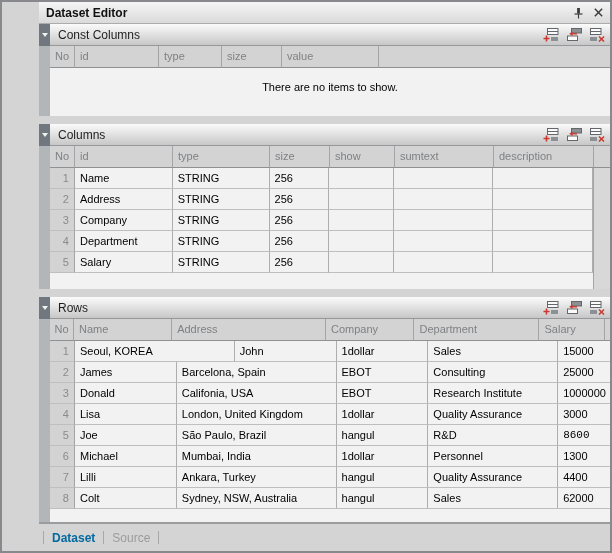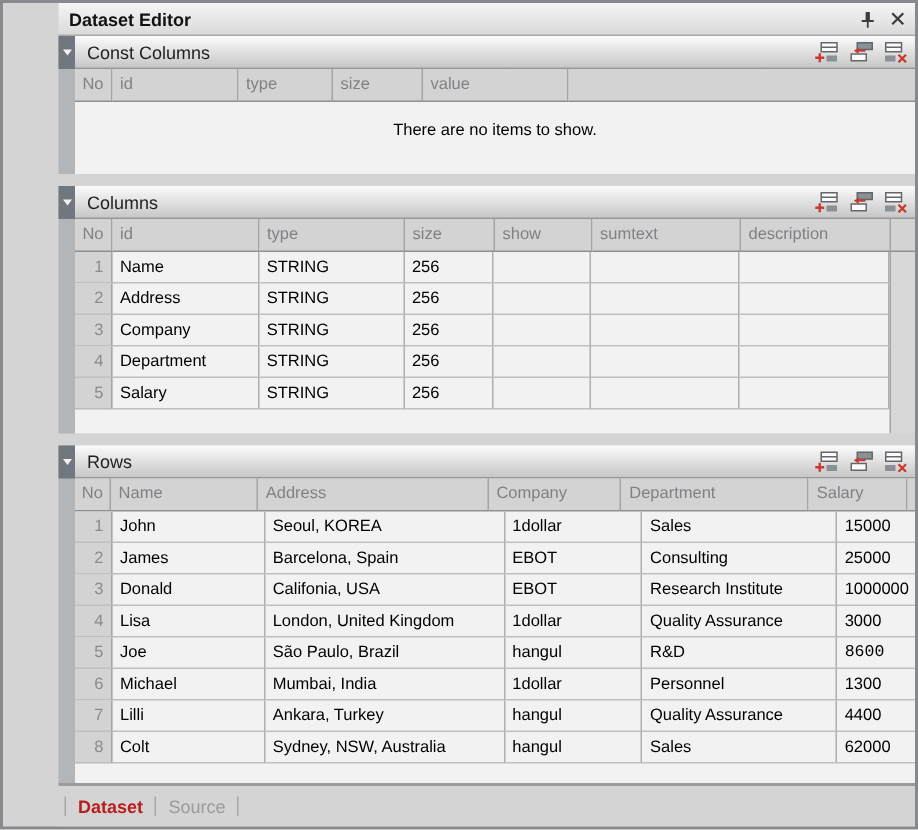--- a/index.html
+++ b/index.html
@@ -47,21 +47,21 @@
             border-right:1px solid #a3a4a6; }
 
   .empty-msg { text-align:center; padding-top:13px; color:#000; }
 
   .gap { flex:0 0 8px; }
 
   
   .tabbar { flex:1 1 auto; border-top:2px solid #9a9c9e; background:#d4d4d4;
             display:flex; align-items:center; padding-left:4px; }
   .tab { padding:0 8px; font-size:12px; cursor:default; }
-  .tab.active { font-weight:bold; color:#b91c1c; }
+  .tab.active { font-weight:bold; color:#0369a1; }
   .tab.inactive { color:#9b9b9b; }
   .tsep { width:1px; height:13px; background:#a8a8a8; }
 </style>
 </head>
 <body>
 
 <div class="panel">
 
   <div class="titlebar">
     <span class="title">Dataset Editor</span>
@@ -275,22 +275,22 @@
           <div class="th" style="width: 160px;">Address</div>
           <div class="th" style="width: 92px;">Company</div>
           <div class="th" style="width: 130px;">Department</div>
           <div class="th" style="width: 68px;">Salary</div>
           <div class="th fill"></div>
         </div>
       <div class="sbody">
         <div class="tbl" style="width:577px">
             <div class="trow">
               <div class="td num" style="width: 25px;">1</div>
+              <div class="td" style="width: 160px;">Seoul, KOREA</div>
               <div class="td" style="width: 102px;">John</div>
-              <div class="td" style="width: 160px;">Seoul, KOREA</div>
               <div class="td" style="width: 92px;">1dollar</div>
               <div class="td" style="width: 130px;">Sales</div>
               <div class="td" style="width: 68px;">15000</div>
             </div>
             <div class="trow">
               <div class="td num" style="width: 25px;">2</div>
               <div class="td" style="width: 102px;">James</div>
               <div class="td" style="width: 160px;">Barcelona, Spain</div>
               <div class="td" style="width: 92px;">EBOT</div>
               <div class="td" style="width: 130px;">Consulting</div>

